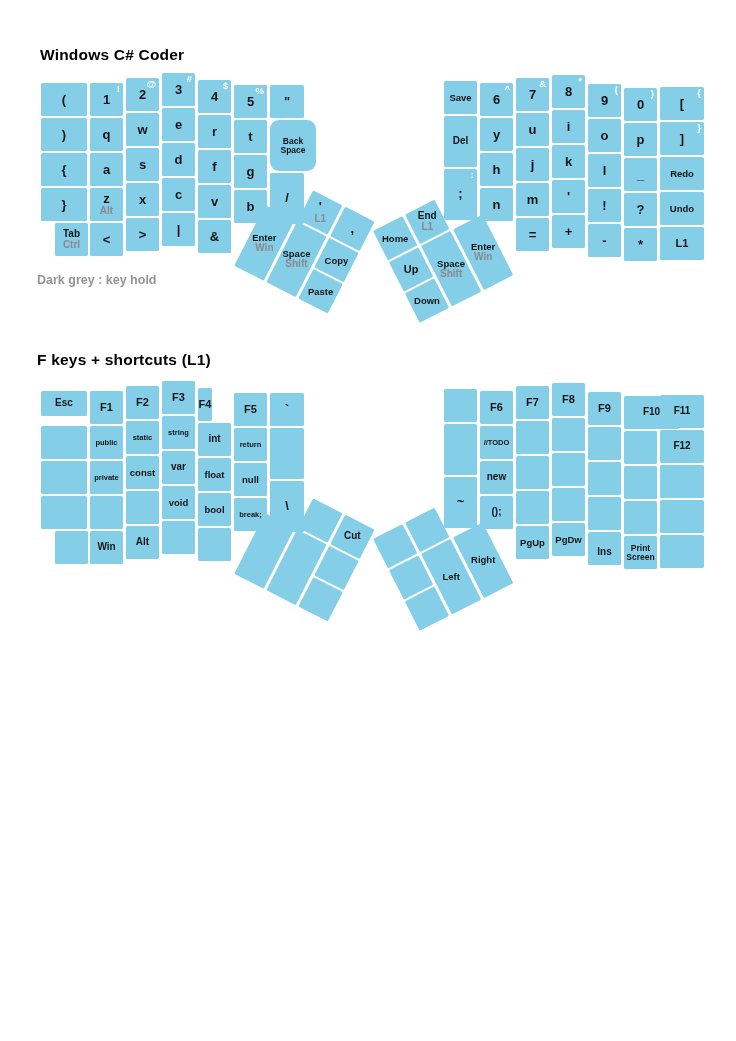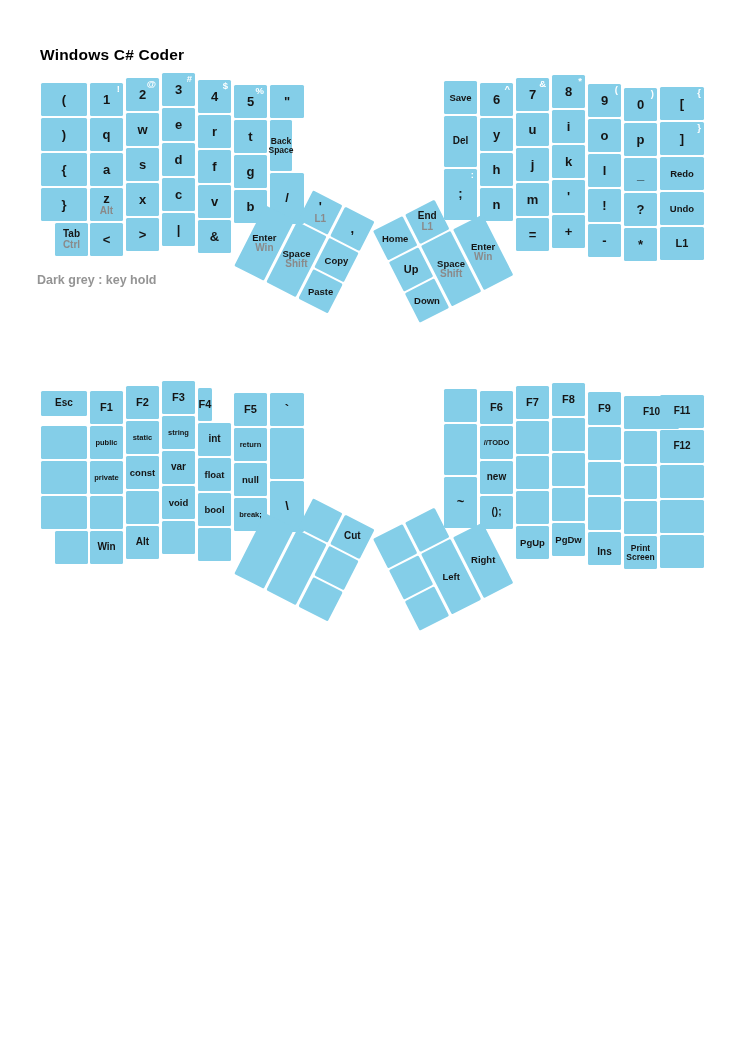--- a/index.html
+++ b/index.html
@@ -14,20 +14,21 @@
   .khold{font-weight:700;color:#8a8a8a;font-size:10px;display:block;}
   .kshift{position:absolute;top:0px;right:3px;font-weight:700;color:#ffffff;font-size:9.5px;}
   .thumb{position:absolute;transform-origin:0 0;}
 </style>
 </head>
 <body>
 
 <div id="canvas">
   <div class="title" style="left:40px;top:46px">Windows C# Coder</div>
   <div class="note" style="left:37px;top:273px">Dark grey : key hold</div>
+  <div class="title" style="left:37px;top:351px">F keys + shortcuts (L1)</div>
 <div class="key" style="left: 41px; top: 83px; width: 46px; height: 33px;">
       <div class="kinner">
         <span class="klabel" style="font-size: 13px;">(</span>
       </div>
     </div>
     <div class="key" style="left: 90px; top: 83px; width: 33px; height: 33px;">
       <div class="kinner">
         <span class="klabel" style="font-size: 13px;">1</span>
       </div>
       <span class="kshift">!</span>
@@ -84,21 +85,21 @@
     <div class="key" style="left: 198px; top: 115px; width: 33px; height: 33px;">
       <div class="kinner">
         <span class="klabel" style="font-size: 13px;">r</span>
       </div>
     </div>
     <div class="key" style="left: 234px; top: 120px; width: 33px; height: 33px;">
       <div class="kinner">
         <span class="klabel" style="font-size: 13px;">t</span>
       </div>
     </div>
-    <div class="key" style="left: 270px; top: 120px; width: 22px; height: 51px;">
+    <div class="key" style="left: 270px; top: 120px; width: 46px; height: 51px; border-radius: 9px;">
       <div class="kinner">
         <span class="klabel" style="font-size: 8.5px;">Back Space</span>
       </div>
     </div>
     <div class="key" style="left: 41px; top: 153px; width: 46px; height: 33px;">
       <div class="kinner">
         <span class="klabel" style="font-size: 13px;">{</span>
       </div>
     </div>
     <div class="key" style="left: 90px; top: 153px; width: 33px; height: 33px;">

